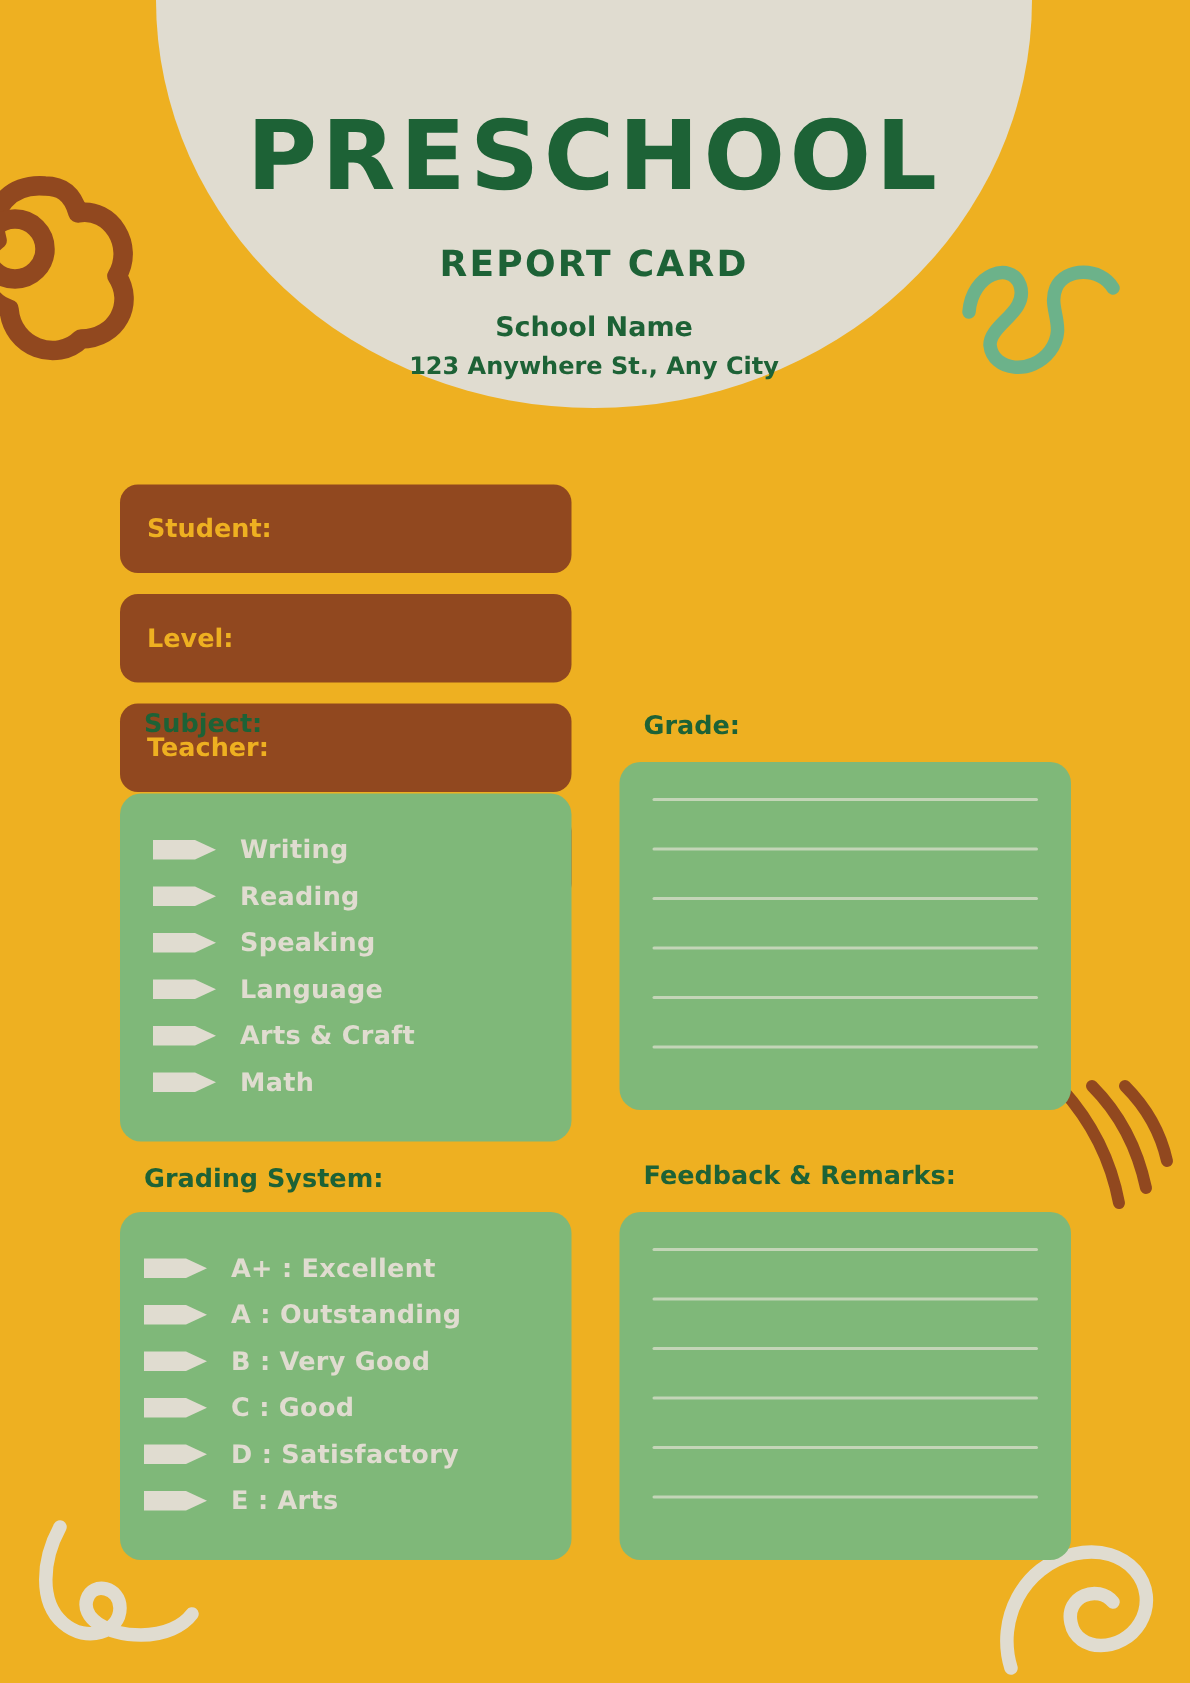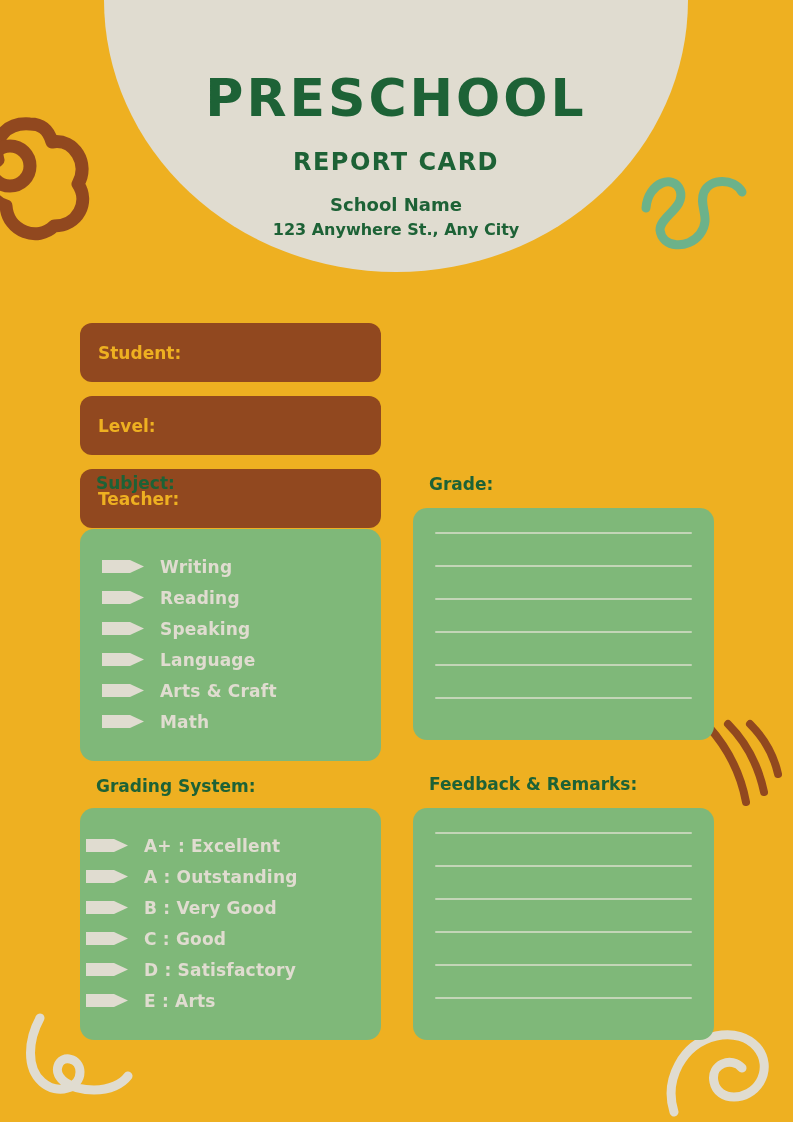--- a/index.html
+++ b/index.html
@@ -31,21 +31,21 @@
     top: 0;
     left: 104px;
     width: 584px;
     z-index: 3;
     text-align: center;
     color: #1d5c33;
   }
   .school-title {
     font-family: "DejaVu Sans", sans-serif;
     font-weight: bold;
-    font-size: 52px;
+    font-size: 64px;
     letter-spacing: 3px;
     margin-top: 68px;
     color: #1d6236;
     text-align: center;
   }
   .report-card {
     font-weight: bold;
     font-size: 24px;
     letter-spacing: 1.5px;
     margin-top: 20px;
@@ -116,21 +116,21 @@
     box-sizing: border-box;
   }
 
   #subject-title { top: 473px; left: 96px; }
   #grade-title   { top: 474px; left: 429px; }
   #subject-panel { top: 529px; left: 80px; width: 301px; height: 232px; padding: 22px 0 0 22px; }
   #grade-panel   { top: 508px; left: 413px; width: 301px; height: 232px; }
 
   #grading-title  { top: 776px; left: 96px; }
   #feedback-title { top: 774px; left: 429px; }
-  #grading-panel  { top: 808px; left: 80px; width: 301px; height: 232px; padding: 22px 0 0 6px; }
+  #grading-panel  { top: 808px; left: 80px; width: 301px; height: 232px; padding: 22px 0 0 16px; }
   #feedback-panel { top: 808px; left: 413px; width: 301px; height: 232px; }
 
   .list-row {
     display: flex;
     align-items: center;
     height: 31px;
   }
   .bullet-arrow {
     width: 44px;
     height: 17px;

